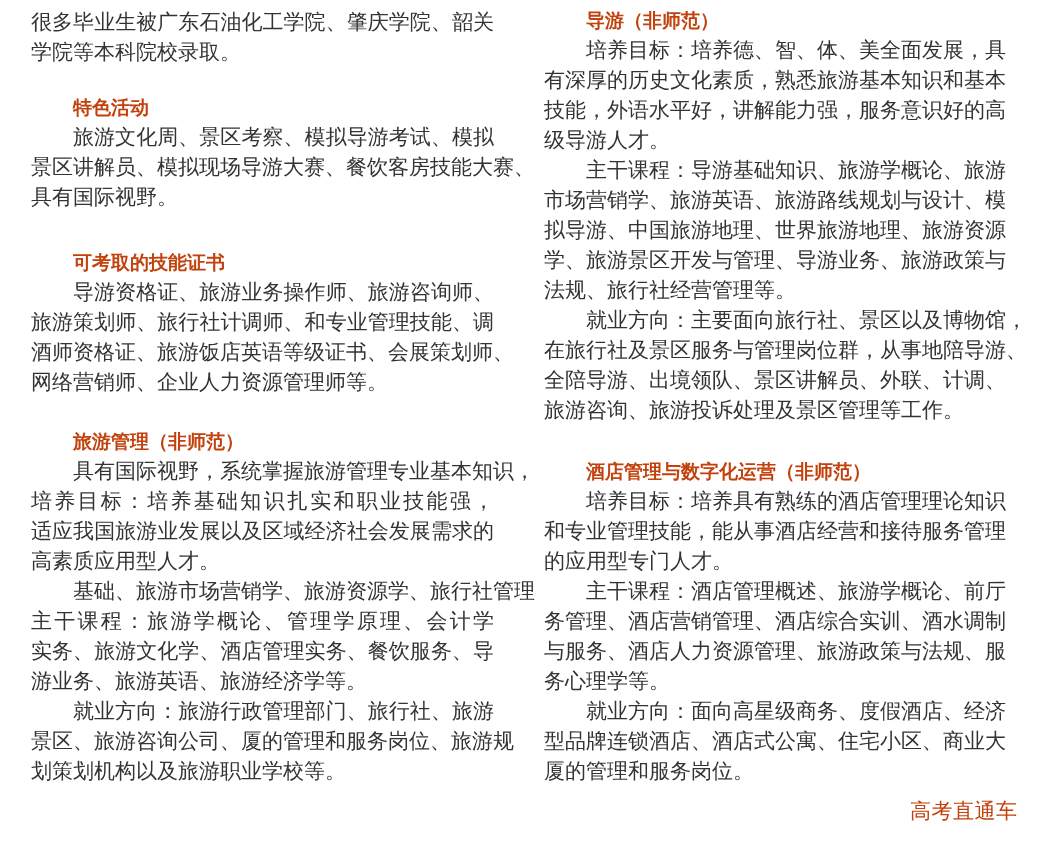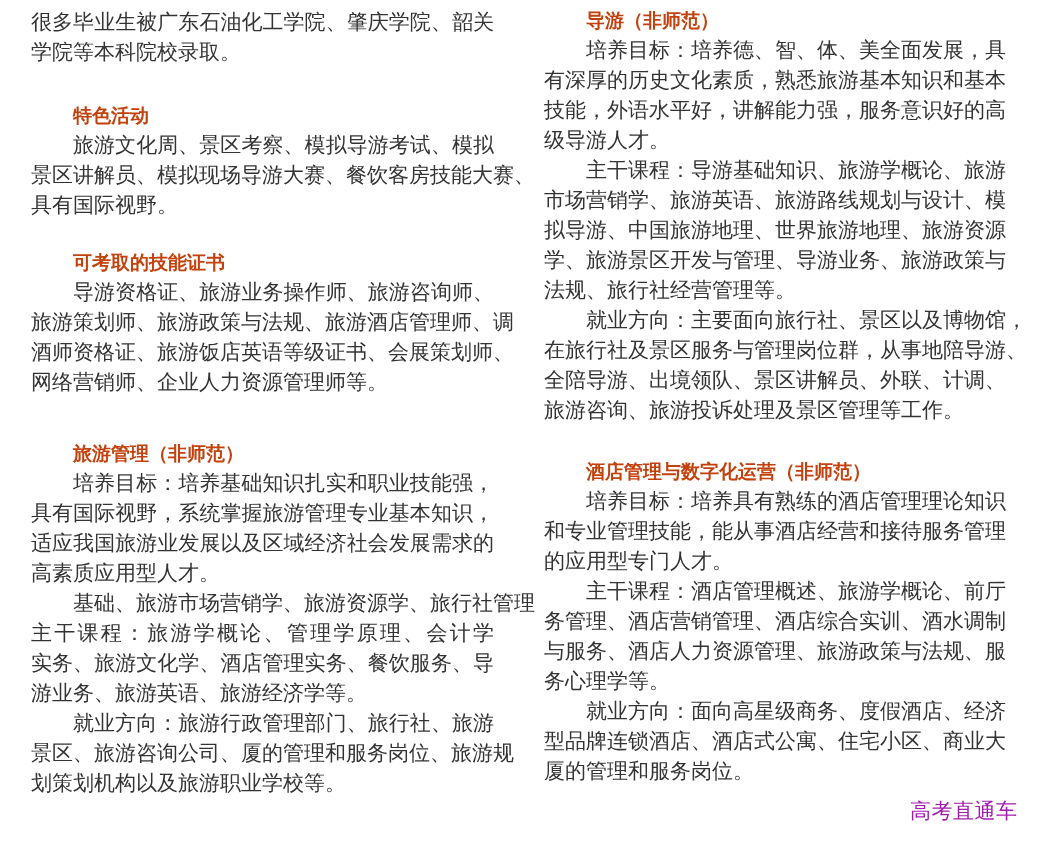--- a/index.html
+++ b/index.html
@@ -20,55 +20,55 @@
     .para { font-size: 21px; }
     .line {
       height: 30px; line-height: 30px; white-space: nowrap;
       text-align: left; text-align-last: justify;
     }
     .para .line:last-child { text-align-last: left; }
     .para .line:first-child { padding-left: 42px; }
     .para.no-indent .line:first-child { padding-left: 0; }
     .watermark {
       position: absolute; left: 910px; top: 797px;
-      font-size: 21px; color: #a21caf; letter-spacing: 0.5px; white-space: nowrap;
+      font-size: 21px; color: #c2410c; letter-spacing: 0.5px; white-space: nowrap;
     }
   </style>
 </head>
 <body>
 
 <div class="block col-left para no-indent" style="top:7px">
   <div class="line">很多毕业生被广东石油化工学院、肇庆学院、韶关</div>
   <div class="line">学院等本科院校录取。</div>
 </div>
 
-<div class="block col-left" style="top:100px">
+<div class="block col-left" style="top:92px">
   <div class="heading">特色活动</div>
   <div class="para">
     <div class="line">旅游文化周、景区考察、模拟导游考试、模拟</div>
     <div class="line">景区讲解员、模拟现场导游大赛、餐饮客房技能大赛、</div>
     <div class="line">具有国际视野。</div>
   </div>
 </div>
 
 <div class="block col-left" style="top:247px">
   <div class="heading">可考取的技能证书</div>
   <div class="para">
     <div class="line">导游资格证、旅游业务操作师、旅游咨询师、</div>
-    <div class="line">旅游策划师、旅游政策与法规、旅游酒店管理师、调</div>
+    <div class="line">旅游策划师、旅行社计调师、和专业管理技能、调</div>
     <div class="line">酒师资格证、旅游饭店英语等级证书、会展策划师、</div>
     <div class="line">网络营销师、企业人力资源管理师等。</div>
   </div>
 </div>
 
-<div class="block col-left" style="top:438px">
+<div class="block col-left" style="top:426px">
   <div class="heading">旅游管理（非师范）</div>
   <div class="para">
+    <div class="line">具有国际视野，系统掌握旅游管理专业基本知识，</div>
     <div class="line">培养目标：培养基础知识扎实和职业技能强，</div>
-    <div class="line">具有国际视野，系统掌握旅游管理专业基本知识，</div>
     <div class="line">适应我国旅游业发展以及区域经济社会发展需求的</div>
     <div class="line">高素质应用型人才。</div>
   </div>
   <div class="para">
     <div class="line">基础、旅游市场营销学、旅游资源学、旅行社管理</div>
     <div class="line">主干课程：旅游学概论、管理学原理、会计学</div>
     <div class="line">实务、旅游文化学、酒店管理实务、餐饮服务、导</div>
     <div class="line">游业务、旅游英语、旅游经济学等。</div>
   </div>
   <div class="para">

